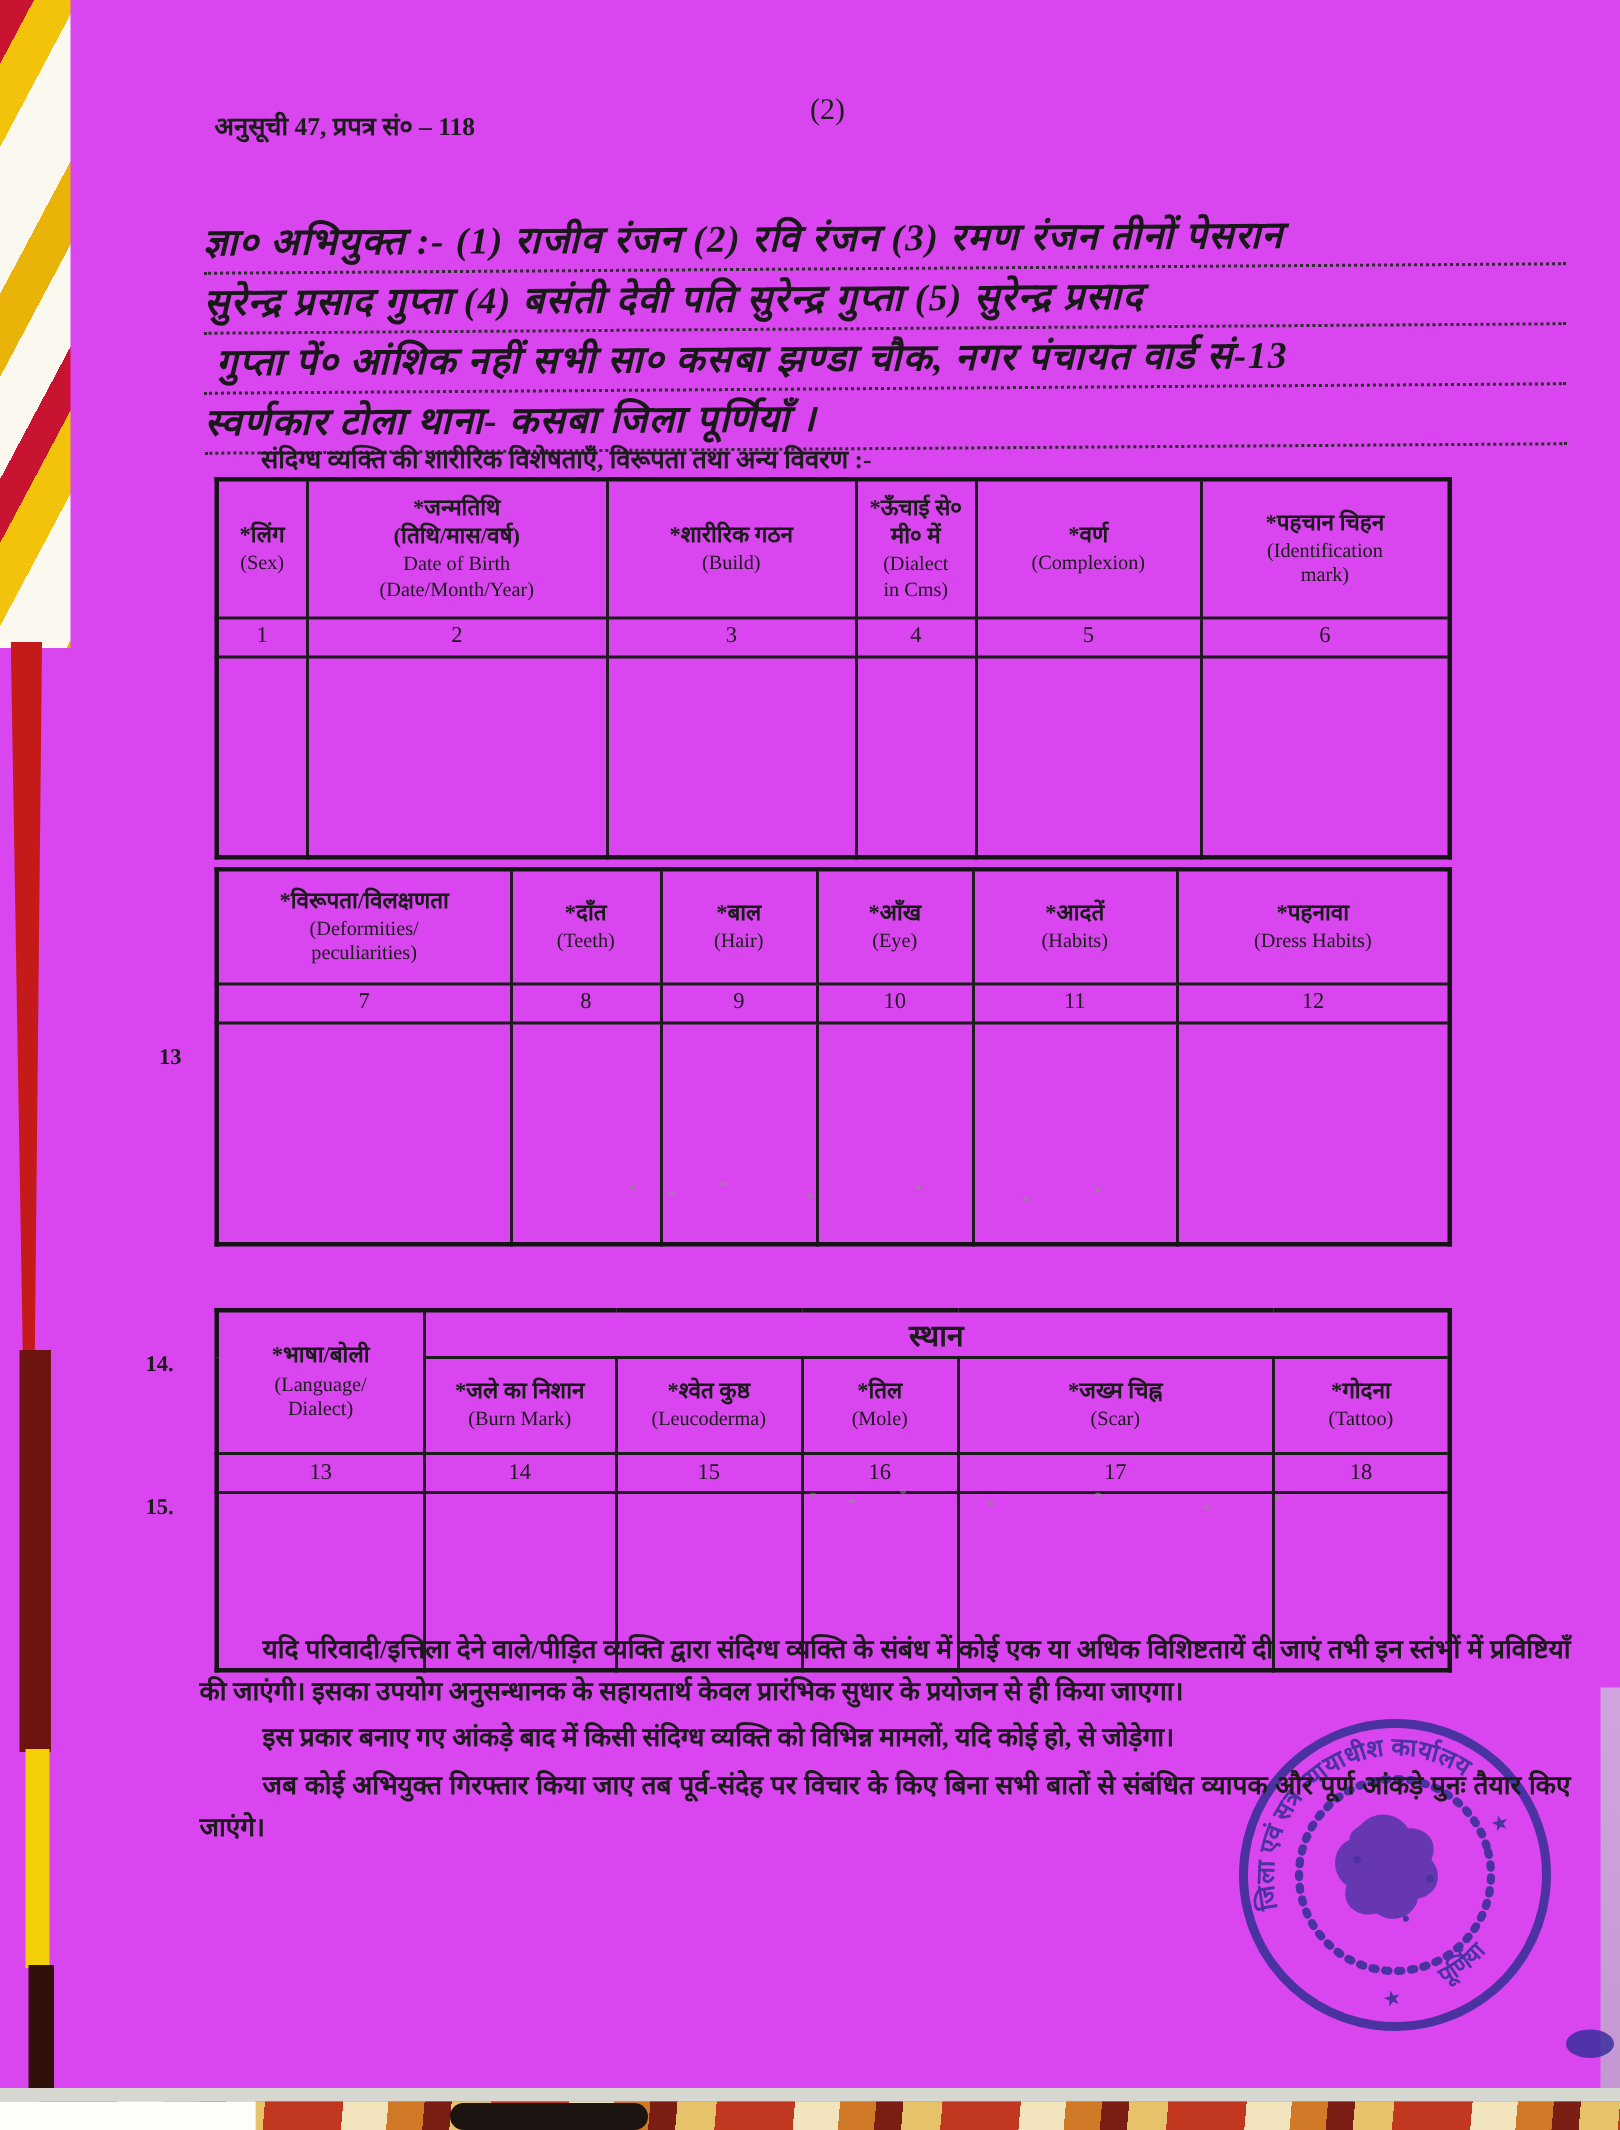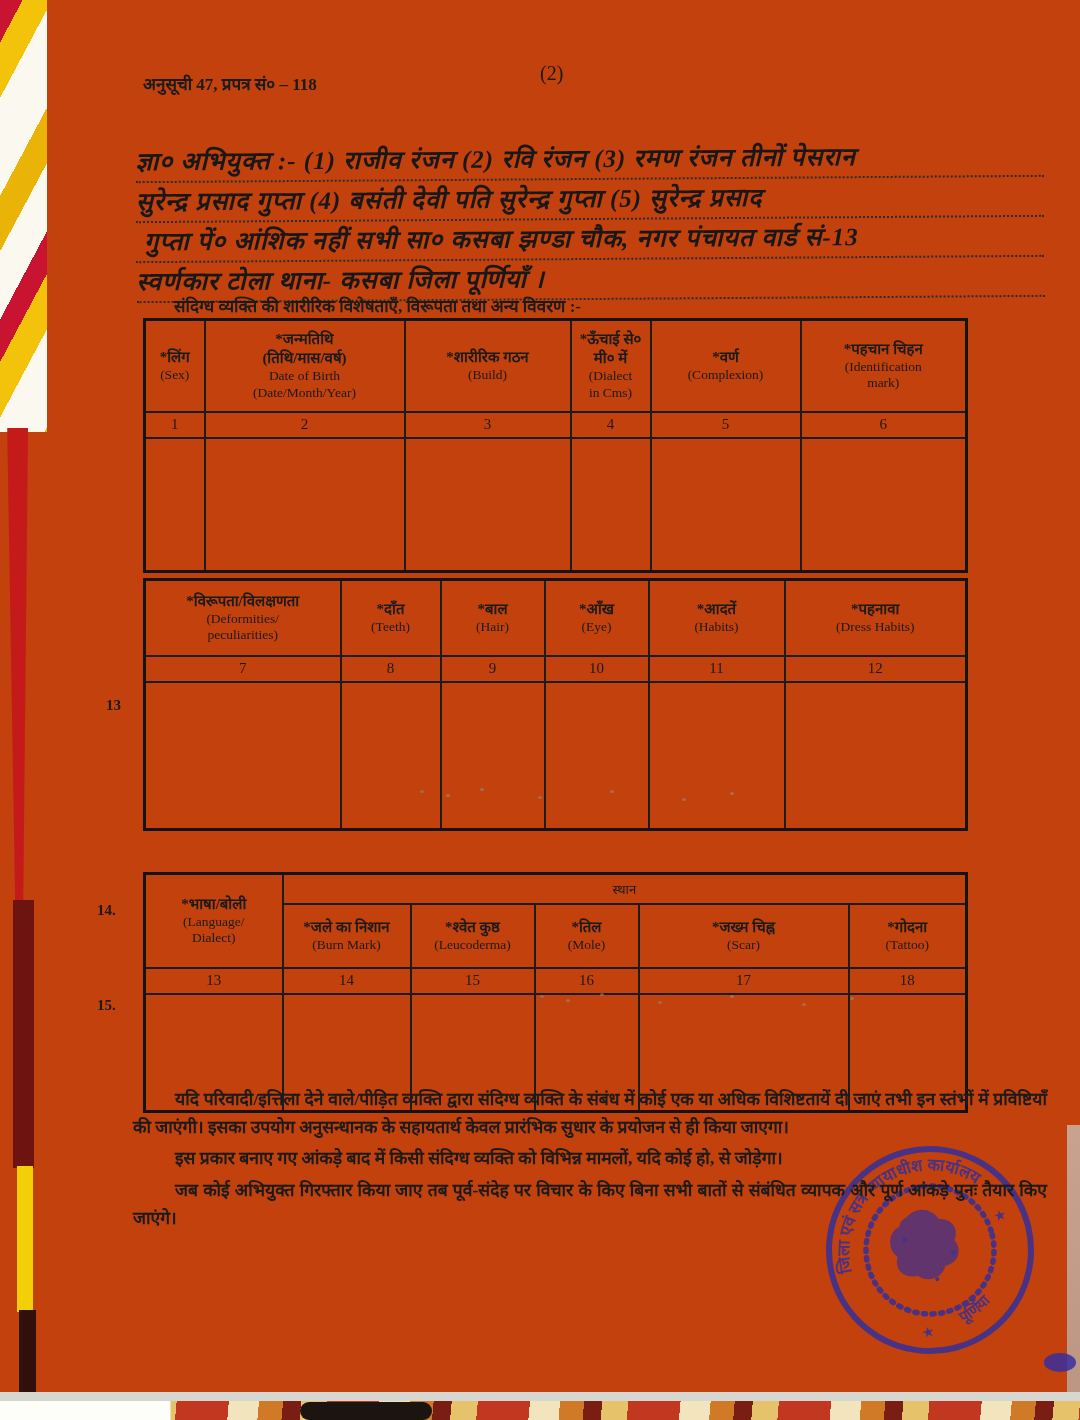--- a/index.html
+++ b/index.html
@@ -1,18 +1,18 @@
 <!DOCTYPE html>
 <html><head>
 <meta charset="utf-8">
 <style>
   html,body{margin:0;padding:0;background:#e9e7e0;}
   .page{
     position:relative;width:1080px;height:1420px;overflow:hidden;
-    background:#c2410c;
+    background:#d946ef;
     font-family:"Liberation Serif", serif;
     color:#1b1b1b;
   }
   
   .band-seg{position:absolute;left:0;}
   .band-top{
     top:0;width:47px;height:432px;
     background:repeating-linear-gradient(118deg,
       #c81430 0 20px,#f3c20a 20px 46px,#fbf9ef 46px 92px,#eab308 92px 118px,#fbf9ef 118px 150px);
   }
@@ -49,21 +49,21 @@
     white-space:nowrap;overflow:hidden;letter-spacing:1px;
   }
   .hw-line:nth-child(3){padding-left:8px;}
   .caption{position:absolute;left:174px;top:294px;font-size:17px;font-weight:bold;}
   
   table.t{position:absolute;border-collapse:collapse;table-layout:fixed;border:3px solid #141414;}
   table.t td{border:2px solid #1c1c1c;text-align:center;vertical-align:middle;padding:1px 3px;}
   .hl{display:block;font-weight:bold;font-size:15px;line-height:1.28;}
   .el{display:block;font-weight:normal;font-size:13.5px;line-height:1.22;}
   tr.numrow td{font-size:15px;height:24px;padding:0;}
-  .span-head{font-weight:normal;font-size:13px;}
+  .span-head{font-weight:bold;font-size:20px;}
   .margin-no{position:absolute;font-size:15px;font-weight:bold;}
   
   .specks{position:absolute;width:4px;height:3px;background:#8a8a84;border-radius:50%;opacity:.55;
     box-shadow:26px 4px 0 #94948c, 60px -2px 0 #90908a, 118px 6px 0 #8e8e86, 190px 0 0 #94948c, 262px 8px 0 #90908a, 310px 2px 0 #94948c;}
   
   .notes{position:absolute;left:133px;top:1086px;width:914px;font-size:17.5px;font-weight:bold;
     line-height:1.58;text-align:justify;}
   .notes p{margin:0 0 4px 0;text-indent:42px;}
   
   .stamp{position:absolute;left:818px;top:1138px;}

